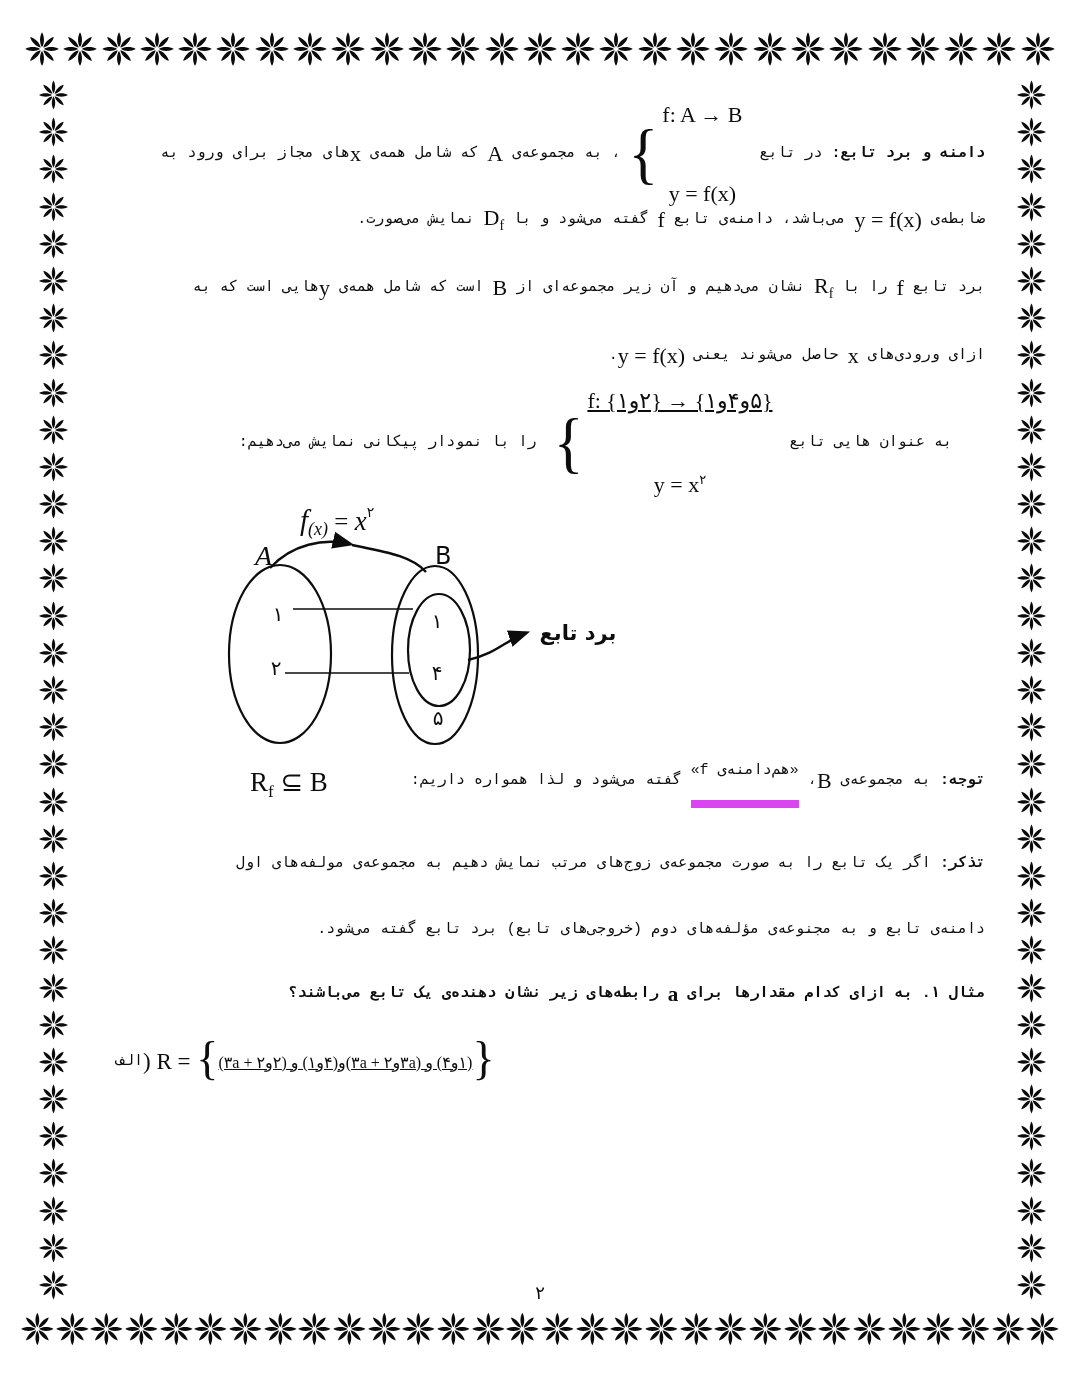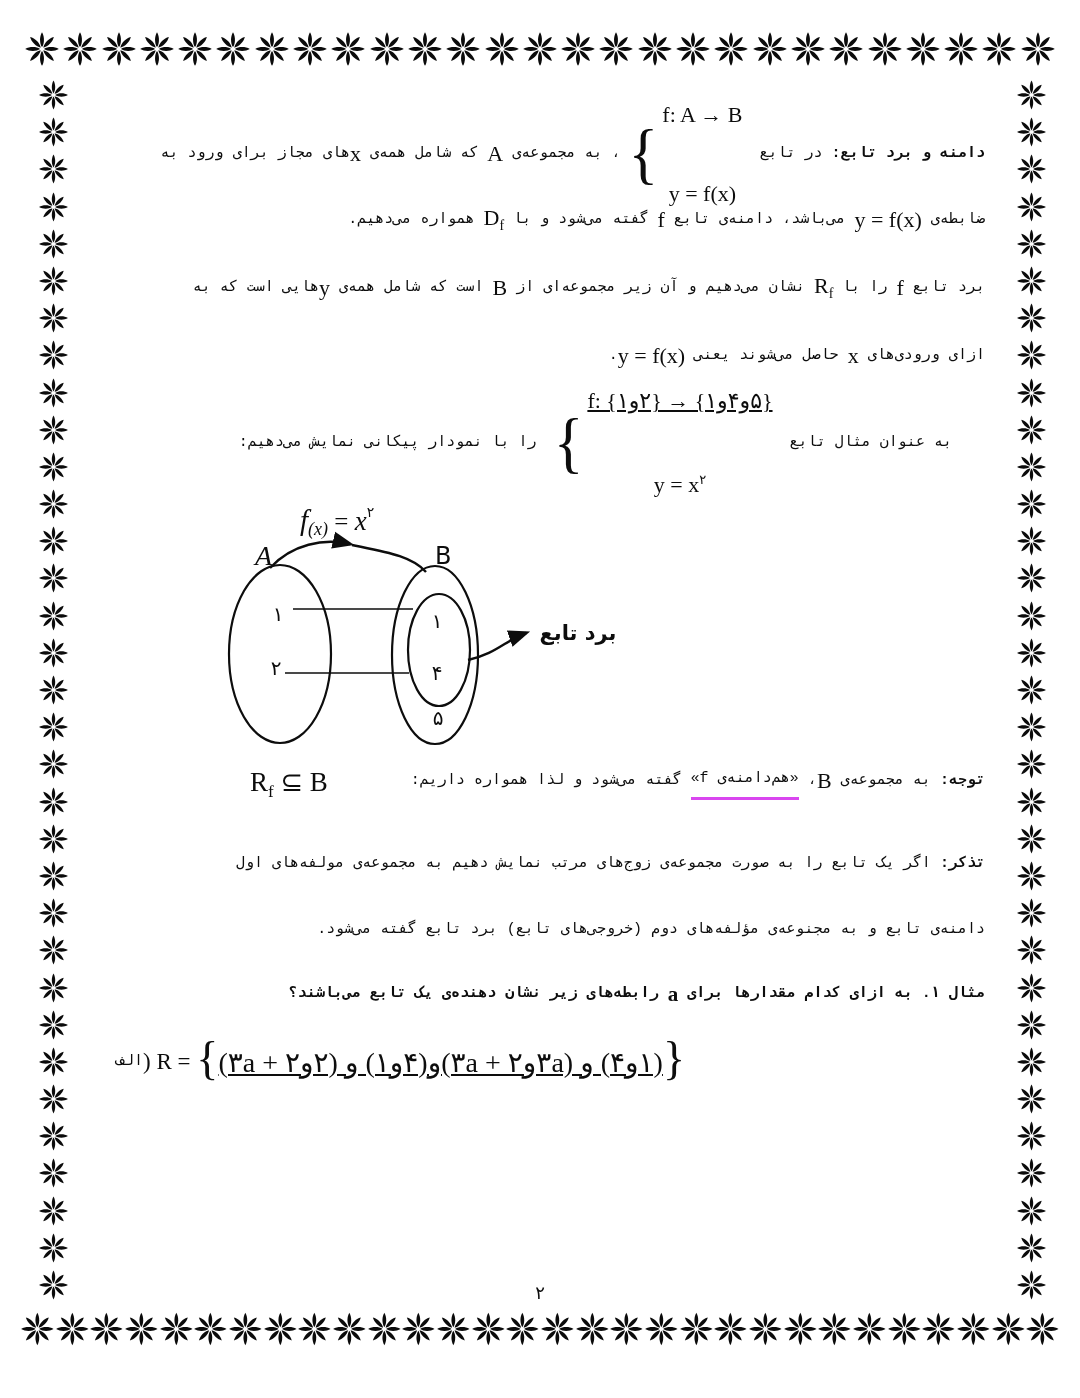--- a/index.html
+++ b/index.html
@@ -18,21 +18,21 @@
   #border-bottom .fl{width:38px;height:42px;}
   .b-col .fl{width:31px;height:34px;}
   
   .line{position:absolute;display:flex;align-items:center;direction:rtl;white-space:pre;}
   .line span,.line bdo{white-space:pre;}
   .fa{font-size:15px;line-height:34px;font-family:Liberation Mono, monospace;}
   .bold{font-weight:700;}
   .math{font-family:"Liberation Serif","DejaVu Serif",serif;font-size:22px;direction:ltr;unicode-bidi:isolate;}
   .mathb{font-family:"Liberation Serif","DejaVu Serif",serif;font-size:21px;font-weight:700;direction:ltr;}
   .msub{font-size:14px;font-family:"Liberation Serif",serif;}
-  .underq{border-bottom:3px solid #d946ef;padding-bottom:1px;}
+  .underq{border-bottom:8px solid #d946ef;padding-bottom:12px;}
   .ovr{direction:ltr;unicode-bidi:bidi-override;text-decoration:underline;}
   
   .pw{display:inline-flex;align-items:center;direction:ltr;margin:0 8px;}
   .brace{font-family:"Liberation Serif",serif;font-size:62px;font-weight:400;line-height:0.9;transform:scaleY(1.08);}
   .pwlines{display:flex;flex-direction:column;align-items:center;margin-left:4px;gap:48px;}
   .pwl{font-family:"Liberation Serif","DejaVu Serif",serif;font-size:22px;line-height:31px;direction:ltr;}
   .psup{font-size:13px;font-family:"Liberation Serif",serif;}
   
   .ltrline{direction:ltr;}
   .brace2{font-family:"Liberation Serif",serif;font-size:46px;line-height:1;transform:translateY(-3px);}
@@ -438,27 +438,27 @@
       <svg viewBox="-21 -21 42 42" class="fl">
         <use href="#flower" xlink:href="#flower" fill="currentColor"></use>
       </svg>
       <svg viewBox="-21 -21 42 42" class="fl">
         <use href="#flower" xlink:href="#flower" fill="currentColor"></use>
       </svg>
     </div>
 
   <div class="line" style="top:116px;right:95px;height:76px;"><span class="fa bold">دامنه و برد تابع:</span><span class="fa"> در تابع </span><span class="pw" dir="ltr"><span class="brace">{</span><span class="pwlines"><span class="pwl">f: A → B</span><span class="pwl">y = f(x)</span></span></span><span class="fa">، به مجموعه‌ی </span><span class="math">A</span><span class="fa"> که شامل همه‌ی </span><span class="math">x</span><span class="fa">های مجاز برای ورود به</span></div>
 
-  <div class="line" style="top:200px;right:95px;height:40px;"><span class="fa">ضابطه‌ی </span><span class="math">y = f(x)</span><span class="fa"> می‌باشد، دامنه‌ی تابع </span><span class="math">f</span><span class="fa"> گفته می‌شود و با </span><span class="math"><span>D</span><sub class="msub">f</sub></span><span class="fa"> همواره می‌دهیم.</span></div>
+  <div class="line" style="top:200px;right:95px;height:40px;"><span class="fa">ضابطه‌ی </span><span class="math">y = f(x)</span><span class="fa"> می‌باشد، دامنه‌ی تابع </span><span class="math">f</span><span class="fa"> گفته می‌شود و با </span><span class="math"><span>D</span><sub class="msub">f</sub></span><span class="fa"> نمایش می‌صورت.</span></div>
 
   <div class="line" style="top:268px;right:95px;height:40px;"><span class="fa">برد تابع </span><span class="math">f</span><span class="fa"> را با </span><span class="math"><span>R</span><sub class="msub">f</sub></span><span class="fa"> نشان می‌دهیم و آن زیر مجموعه‌ای از </span><span class="math">B</span><span class="fa"> است که شامل همه‌ی </span><span class="math">y</span><span class="fa">هایی است که به</span></div>
 
   <div class="line" style="top:336px;right:95px;height:40px;"><span class="fa">ازای ورودی‌های </span><span class="math">x</span><span class="fa"> حاصل می‌شوند یعنی </span><span class="math">y = f(x)</span><span class="fa">.</span></div>
 
-  <div class="line" style="top:402px;right:128px;height:82px;"><span class="fa">به عنوان مثال تابع </span><span class="pw" dir="ltr"><span class="brace">{</span><span class="pwlines"><bdo dir="ltr" class="pwl ovr">f: {۱و۲} → {۱و۴و۵}</bdo><span class="pwl"><span>y = x</span><sup class="psup">۲</sup></span></span></span><span class="fa"> را با نمودار پیکانی نمایش می‌دهیم:</span></div>
+  <div class="line" style="top:402px;right:128px;height:82px;"><span class="fa">به عنوان هایی تابع </span><span class="pw" dir="ltr"><span class="brace">{</span><span class="pwlines"><bdo dir="ltr" class="pwl ovr">f: {۱و۲} → {۱و۴و۵}</bdo><span class="pwl"><span>y = x</span><sup class="psup">۲</sup></span></span></span><span class="fa"> را با نمودار پیکانی نمایش می‌دهیم:</span></div>
 
   <svg style="position:absolute;left:200px;top:492px;" width="470" height="285" viewBox="0 0 470 285">
     <defs>
       <marker id="arr" viewBox="0 0 10 8" refX="8" refY="4" markerWidth="9" markerHeight="8" orient="auto-start-reverse">
         <path d="M0,0 L10,4 L0,8 Z" fill="#0d0d0d"></path>
       </marker>
     </defs>
 
     <text x="100" y="38" fill="#0d0d0d">
       <tspan class="sv-serif" font-style="italic" font-size="29">f</tspan><tspan class="sv-serif" font-style="italic" font-size="18" dy="5">(x)</tspan><tspan class="sv-serif" font-size="25" dy="-5"> = </tspan><tspan class="sv-serif" font-style="italic" font-size="27">x</tspan><tspan font-size="14" dy="-13">۲</tspan>
@@ -488,17 +488,17 @@
   </svg>
 
   <div class="line" style="top:760px;right:95px;height:42px;"><span class="fa bold">توجه:</span><span class="fa"> به مجموعه‌ی </span><span class="math">B</span><span class="fa">، </span><span class="fa underq">«هم‌دامنه‌ی f»</span><span class="fa"> گفته می‌شود و لذا همواره داریم:</span></div>
   <div class="rfb"><span>R</span><sub>f</sub><span> ⊆ B</span></div>
 
   <div class="line" style="top:844px;right:95px;height:40px;"><span class="fa bold">تذکر:</span><span class="fa"> اگر یک تابع را به صورت مجموعه‌ی زوج‌های مرتب نمایش دهیم به مجموعه‌ی مولفه‌های اول</span></div>
   <div class="line" style="top:910px;right:95px;height:40px;"><span class="fa">دامنه‌ی تابع و به مجنوعه‌ی مؤلفه‌های دوم (خروجی‌های تابع) برد تابع گفته می‌شود.</span></div>
 
   <div class="line" style="top:974px;right:95px;height:40px;"><span class="fa bold">مثال ۱. به ازای کدام مقدارها برای </span><span class="mathb">a</span><span class="fa bold"> رابطه‌های زیر نشان دهنده‌ی یک تابع می‌باشند؟</span></div>
 
-  <div class="line ltrline" style="top:1030px;left:116px;height:64px;direction:ltr;"><span class="fa">الف</span><span class="math" style="font-size:23px">) </span><span class="math" style="font-size:23px">R = </span><span class="brace2">{</span><bdo dir="ltr" class="math ovr" style="font-size:28px">(۳a + ۲و۲) و (۱و۴)و(۳a + ۲و۳a) و (۴و۱)</bdo><span class="brace2">}</span></div>
+  <div class="line ltrline" style="top:1030px;left:116px;height:64px;direction:ltr;"><span class="fa">الف</span><span class="math" style="font-size:23px">) </span><span class="math" style="font-size:23px">R = </span><span class="brace2">{</span><bdo dir="ltr" class="math ovr" style="font-size:16px">(۳a + ۲و۲) و (۱و۴)و(۳a + ۲و۳a) و (۴و۱)</bdo><span class="brace2">}</span></div>
 
   <div class="pagenum">۲</div>
 
 </div>
 
 </body></html>

